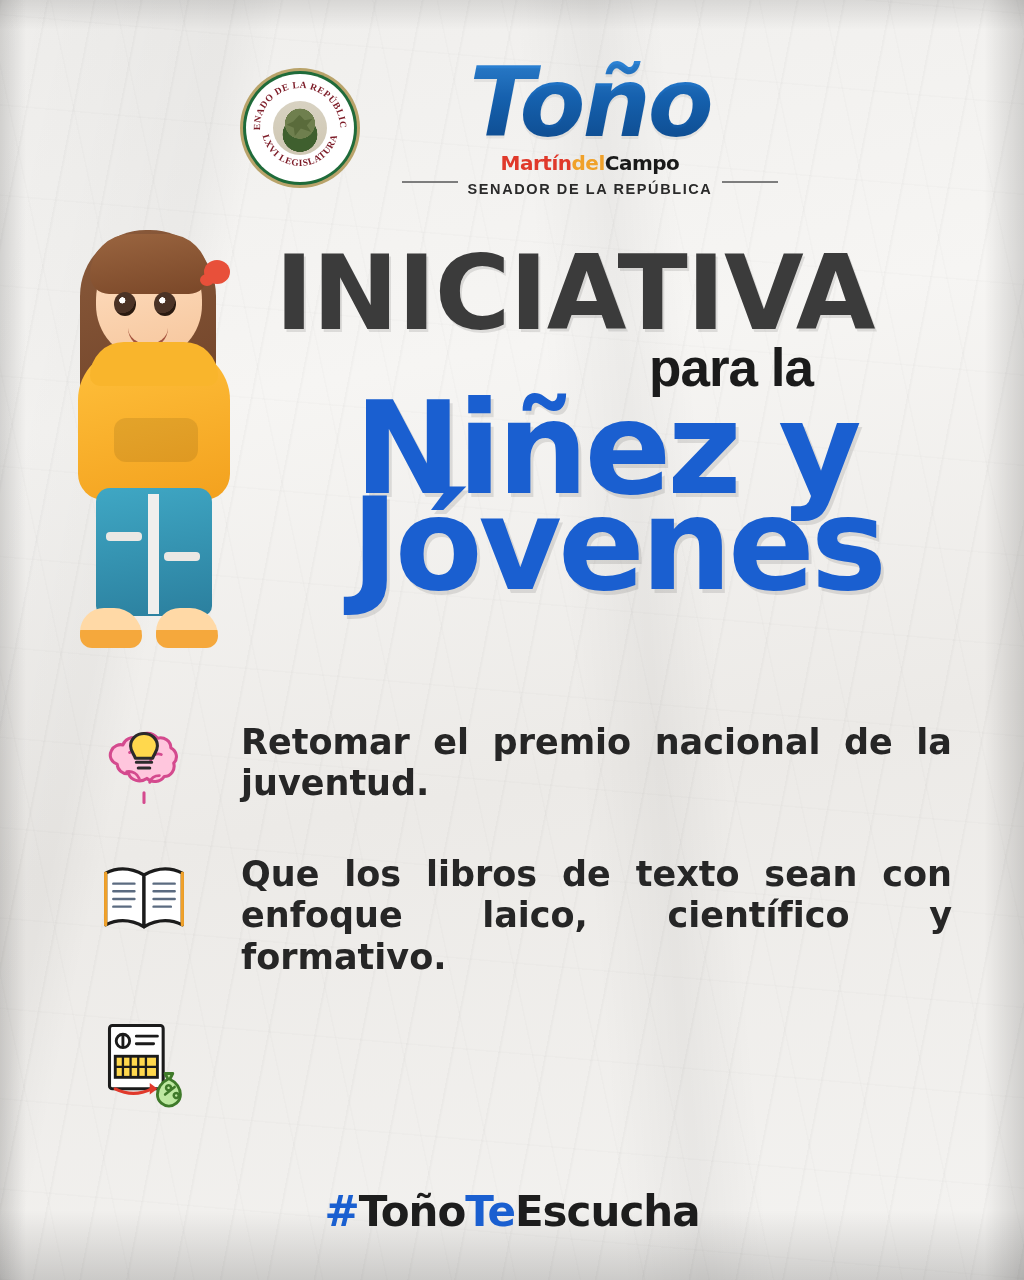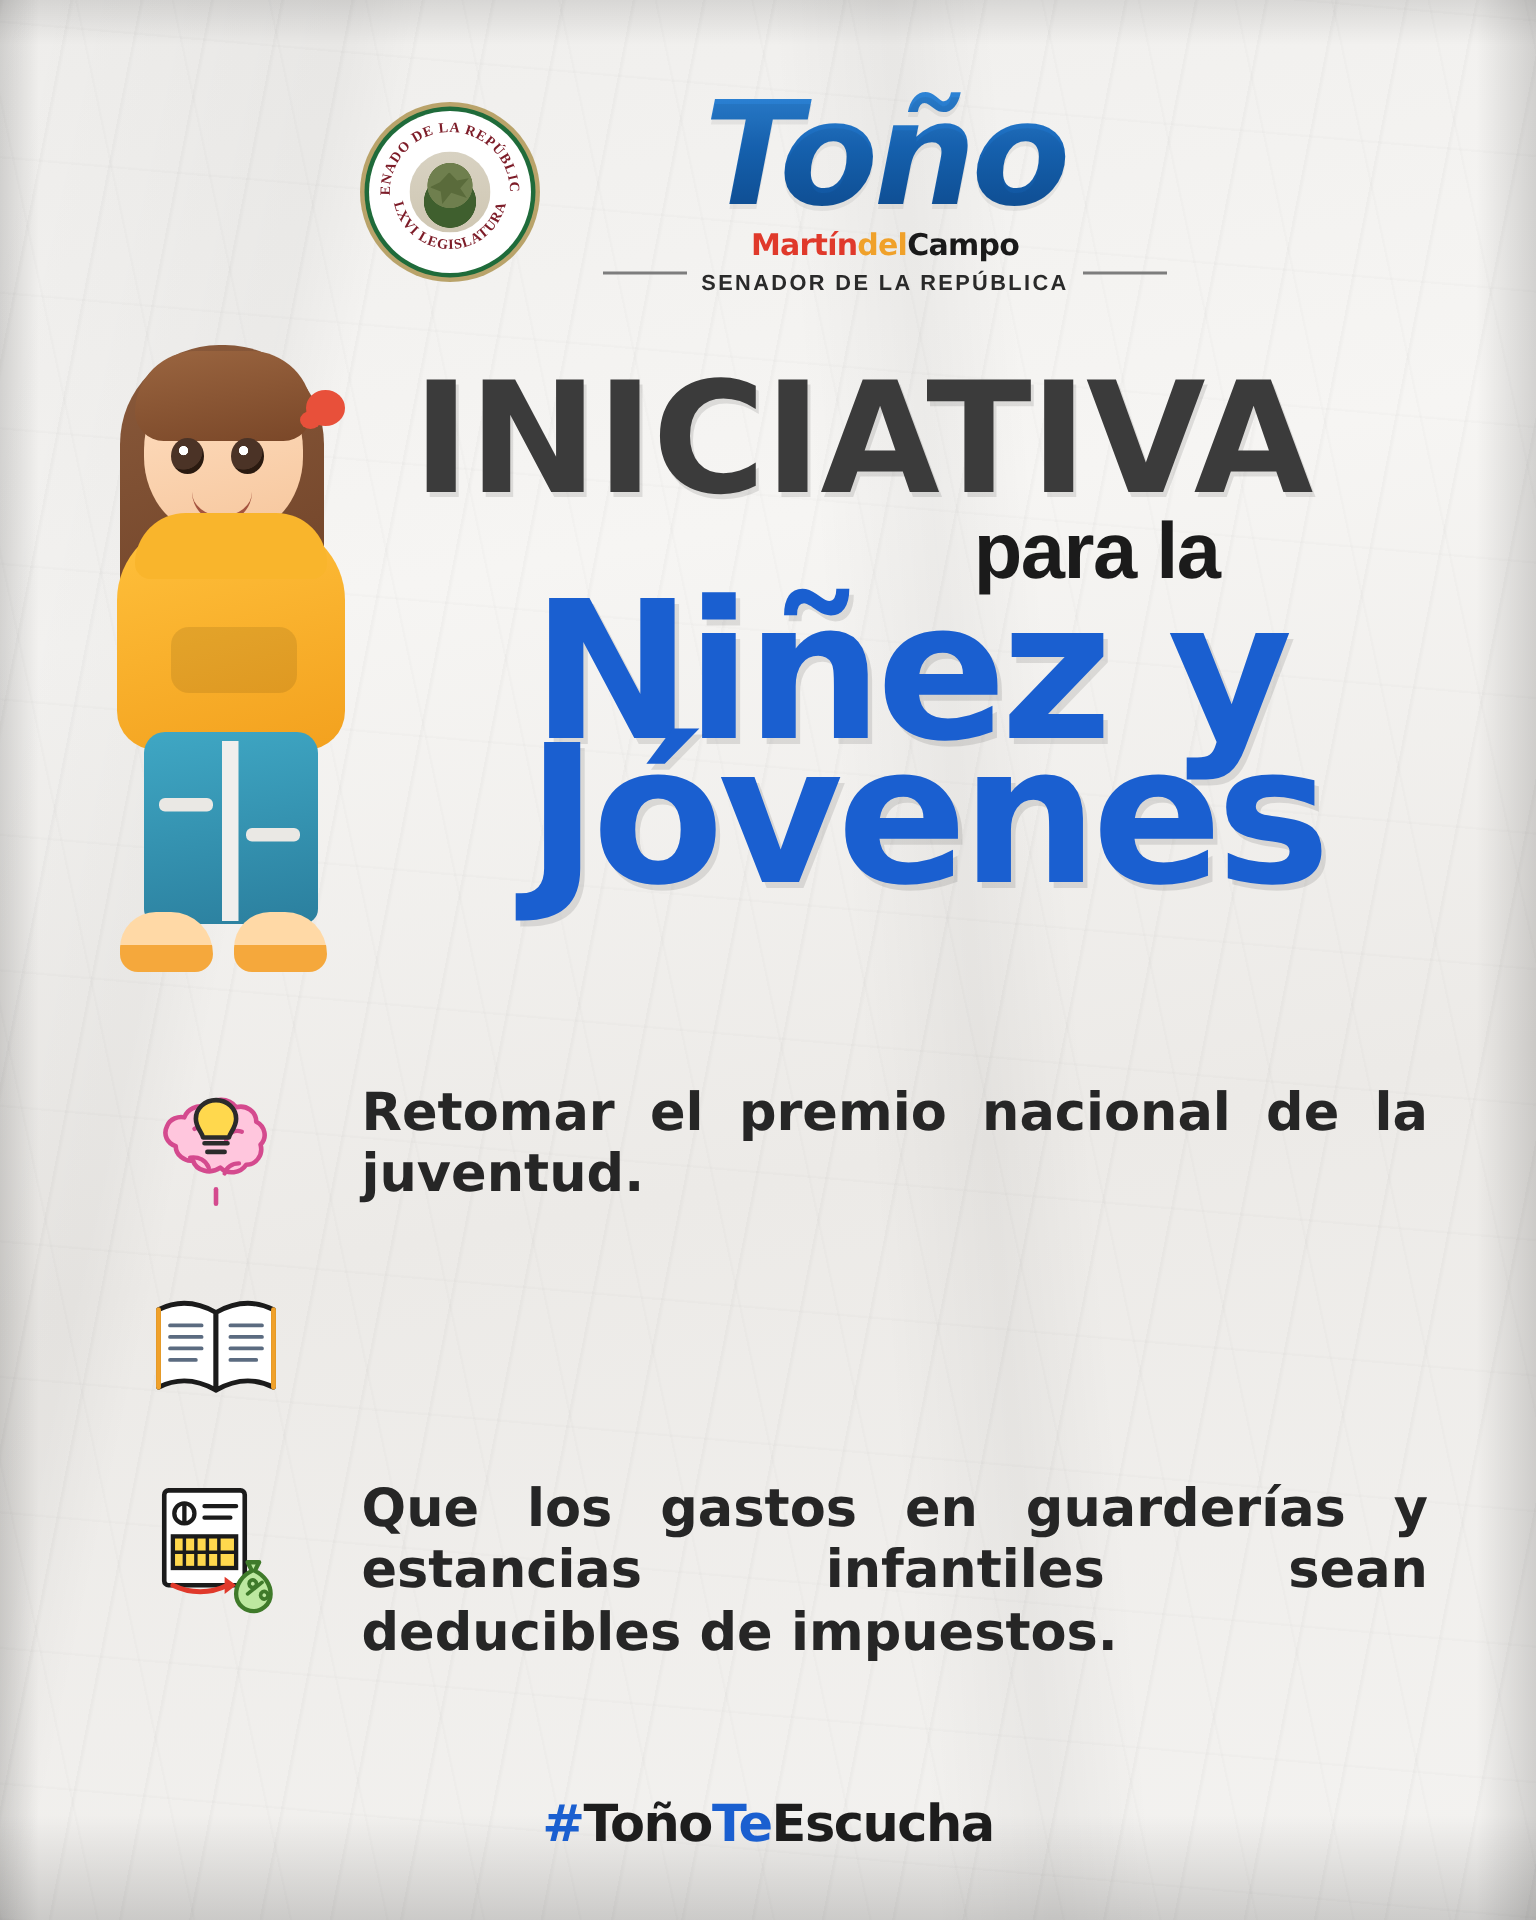--- a/index.html
+++ b/index.html
@@ -363,21 +363,21 @@
     position: absolute;
     left: 0;
     right: 0;
     bottom: 44px;
     display: flex;
     align-items: flex-end;
     justify-content: center;
     gap: 30px;
     font-family: "DejaVu Sans", sans-serif;
     font-weight: bold;
-    font-size: 34px;
+    font-size: 42px;
     letter-spacing: -1px;
   }
   .tag .hash { color: #1a5fd0; }
   .tag .p-dark { color: #1d1d1d; }
   .tag .p-blue { color: #1a5fd0; }
 </style>
 </head>
 <body>
 
 <div class="poster">
@@ -460,38 +460,38 @@
 
     <div class="bullet">
       <div class="bullet-icon">
         <svg viewBox="0 0 96 96" width="92" height="92" aria-hidden="true">
           <path d="M8 22c12-6 26-6 40 2v54c-14-8-28-8-40-2V22z" fill="#ffffff" stroke="#1b1b1b" stroke-width="3.4" stroke-linejoin="round"></path>
           <path d="M88 22c-12-6-26-6-40 2v54c14-8 28-8 40-2V22z" fill="#ffffff" stroke="#1b1b1b" stroke-width="3.4" stroke-linejoin="round"></path>
           <path d="M8 22v54M88 22v54" stroke="#f0a12a" stroke-width="3.4" stroke-linecap="round"></path>
           <path d="M16 33h22M16 41h22M16 49h22M16 57h18M58 33h22M58 41h22M58 49h22M58 57h18" stroke="#5b6b80" stroke-width="2.6" stroke-linecap="round"></path>
         </svg>
       </div>
+      <div class="bullet-text">Que los libros de texto sean con enfoque laico, científico y formativo.</div>
     </div>
 
     <div class="bullet">
       <div class="bullet-icon">
         <svg viewBox="0 0 96 96" width="92" height="92" aria-hidden="true">
           <rect x="12" y="10" width="56" height="66" rx="3" fill="#ffffff" stroke="#1b1b1b" stroke-width="3.2"></rect>
           <circle cx="26" cy="26" r="7" fill="none" stroke="#1b1b1b" stroke-width="3"></circle>
           <path d="M26 20v12" stroke="#1b1b1b" stroke-width="3" stroke-linecap="round"></path>
           <path d="M40 21h22M40 29h18" stroke="#1b1b1b" stroke-width="3" stroke-linecap="round"></path>
           <rect x="18" y="42" width="44" height="22" fill="#ffd84d" stroke="#1b1b1b" stroke-width="3"></rect>
           <path d="M26 42v22M34 42v22M42 42v22M50 42v22M18 53h44" stroke="#1b1b1b" stroke-width="2.4"></path>
           <path d="M18 76c12 6 26 6 38 0" fill="none" stroke="#e0392b" stroke-width="3.4" stroke-linecap="round"></path>
           <path d="M54 70l8 6-8 6z" fill="#e0392b"></path>
           <path d="M70 60h8l-3 6c7 3 11 10 11 16 0 8-7 12-12 12s-12-4-12-12c0-6 4-13 11-16l-3-6z" fill="#bde8a0" stroke="#3f7a2a" stroke-width="3" stroke-linejoin="round"></path>
           <path d="M70 82l10-8M71 75a2.6 2.6 0 1 0 0-.1M79 83a2.6 2.6 0 1 0 0-.1" fill="none" stroke="#3f7a2a" stroke-width="2.6" stroke-linecap="round"></path>
         </svg>
       </div>
-      <div class="bullet-text">Que los gastos en guarderías y estancias infantiles sean deducibles de impuestos.</div>
     </div>
 
   </div>
 
   <div class="hashtags">
     <div class="tag">
       <span class="hash">#</span><span class="p-dark">Toño</span><span class="p-blue">Te</span><span class="p-dark">Escucha</span>
     </div>
   </div>
 

